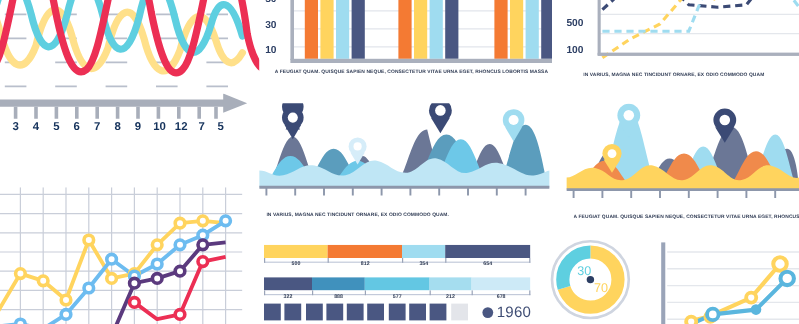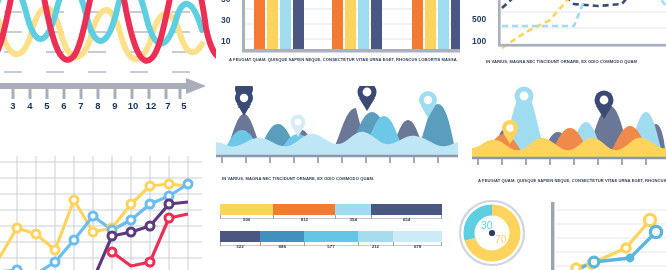--- a/index.html
+++ b/index.html
@@ -371,20 +371,36 @@
           <div class="tk" style="left:99.6%"></div>
         <div class="lb" style="left:9%">322</div>
         <div class="lb" style="left:28%">888</div>
         <div class="lb" style="left:50%">577</div>
         <div class="lb" style="left:70%">212</div>
         <div class="lb" style="left:89%">678</div>
       </div>
     </div>
   </div>
 
+  <div class="panel" id="squares">
+    <div class="sq" style="background:#4a5782"></div>
+    <div class="sq" style="background:#4a5782"></div>
+    <div class="sq" style="background:#4a5782"></div>
+    <div class="sq" style="background:#4a5782"></div>
+    <div class="sq" style="background:#4a5782"></div>
+    <div class="sq" style="background:#4a5782"></div>
+    <div class="sq" style="background:#4a5782"></div>
+    <div class="sq" style="background:#4a5782"></div>
+    <div class="sq" style="background:#4a5782"></div>
+    <div class="sq" style="background:#e3e5ea"></div>
+    <div class="dotlegend">
+      <div class="dot"></div>
+      <div class="dlab">1960</div>
+    </div>
+  </div>
 
   <div class="panel" id="donut">
     <svg width="70" height="70" viewBox="0 0 70 70">
       <circle cx="35" cy="35" r="32" fill="none" stroke="#cfd5e0" stroke-width="2.2"></circle>
       <circle cx="35" cy="35" r="23" fill="none" stroke="#ffd45e" stroke-width="11" stroke-dasharray="101.2 43.4" stroke-dashoffset="0" transform="rotate(-90 35 35)"></circle>
       <circle cx="35" cy="35" r="23" fill="none" stroke="#5ecfe0" stroke-width="11" stroke-dasharray="43.4 101.2" stroke-dashoffset="-101.2" transform="rotate(-90 35 35)"></circle>
       <circle cx="35" cy="35" r="3.1" fill="#2c3e63"></circle>
       <text x="24" y="31" font-family="Liberation Sans, sans-serif" font-size="10.5" font-weight="400" fill="#5ecfe0">30</text>
       <text x="38" y="45" font-family="Liberation Sans, sans-serif" font-size="10.5" font-weight="400" fill="#ffd45e">70</text>
     </svg>

